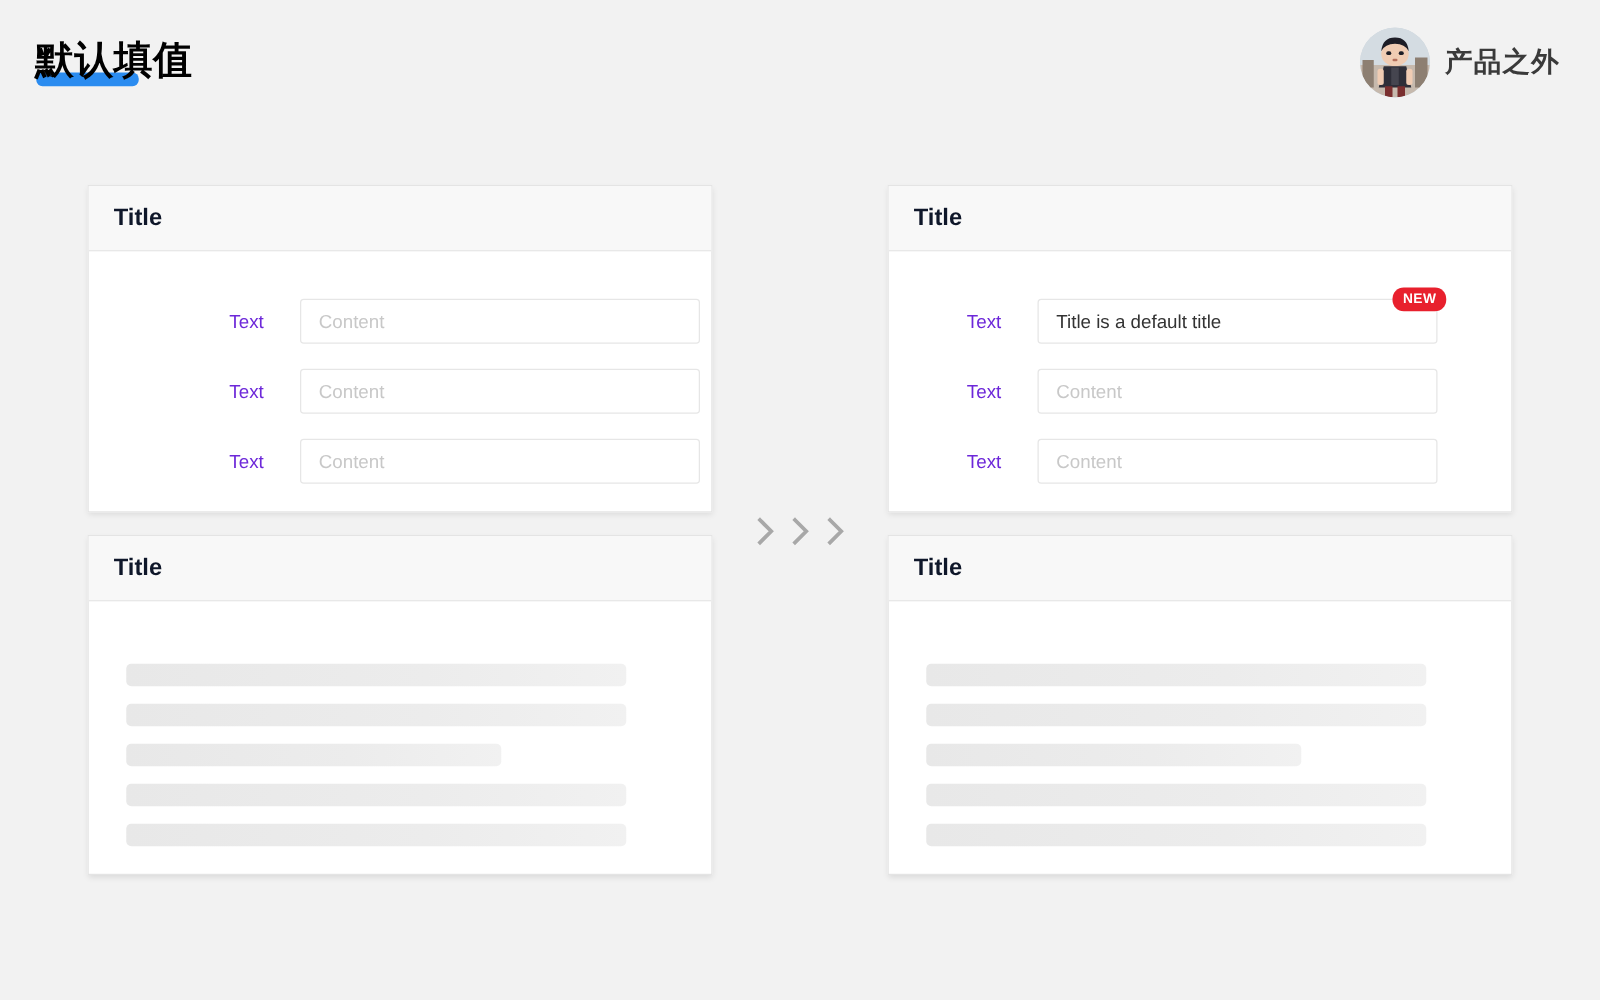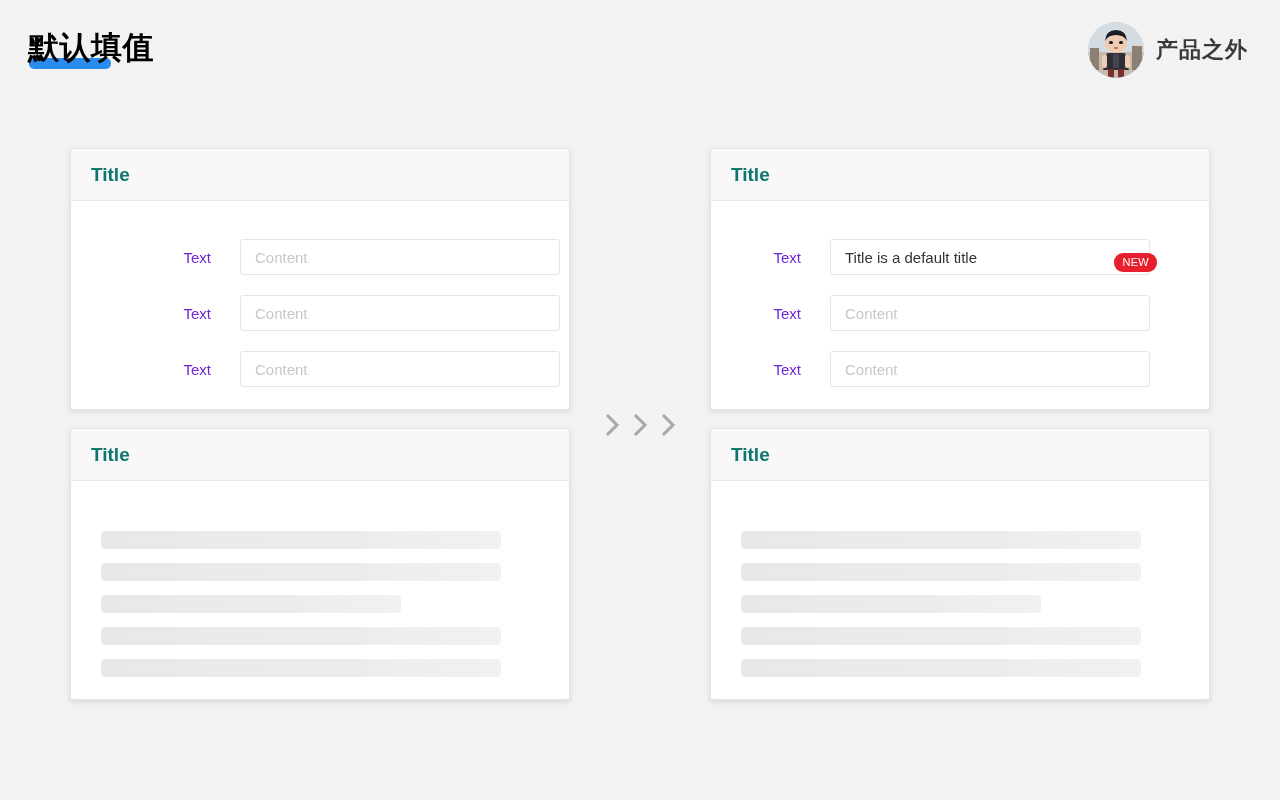--- a/index.html
+++ b/index.html
@@ -94,21 +94,21 @@
     background: #f8f8f8;
     border-bottom: 1px solid #e8e8e8;
     display: flex;
     align-items: center;
     padding-left: 20px;
   }
 
   .card-title {
     font-size: 19px;
     font-weight: bold;
-    color: #0f766e;
+    color: #0f172a;
     line-height: 1;
   }
 
   .card-body {
     padding: 0;
     position: relative;
     height: calc(100% - 52px);
   }
 
   
@@ -141,27 +141,26 @@
   .field-value { color: #333333; }
   .field-placeholder { color: #c8c8c8; text-align: right; }
 
   .new-badge {
     position: absolute;
     top: -10px;
     right: -8px;
     background: #e8202d;
     color: #ffffff;
     font-size: 11px;
-    font-weight: normal;
+    font-weight: bold;
     letter-spacing: 0.3px;
     line-height: 1;
     padding: 4px 8px 4px 8px;
     border-radius: 9px;
     z-index: 3;
-    margin-top: 23px;
   }
 
   
   .skeleton-list {
     position: absolute;
     left: 30px;
     top: 50px;
   }
 
   .skeleton-bar {

